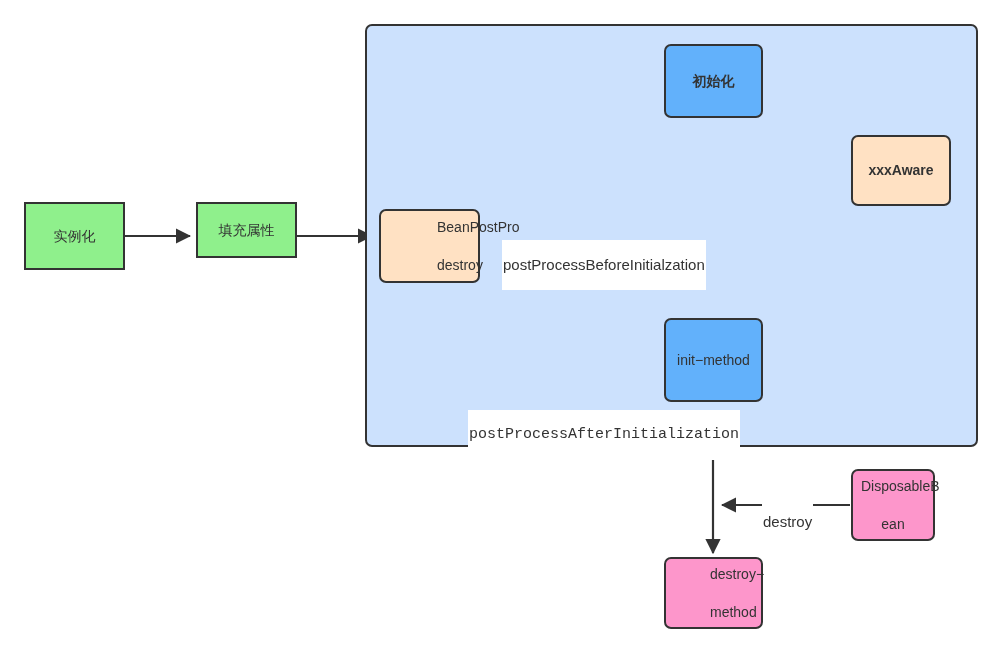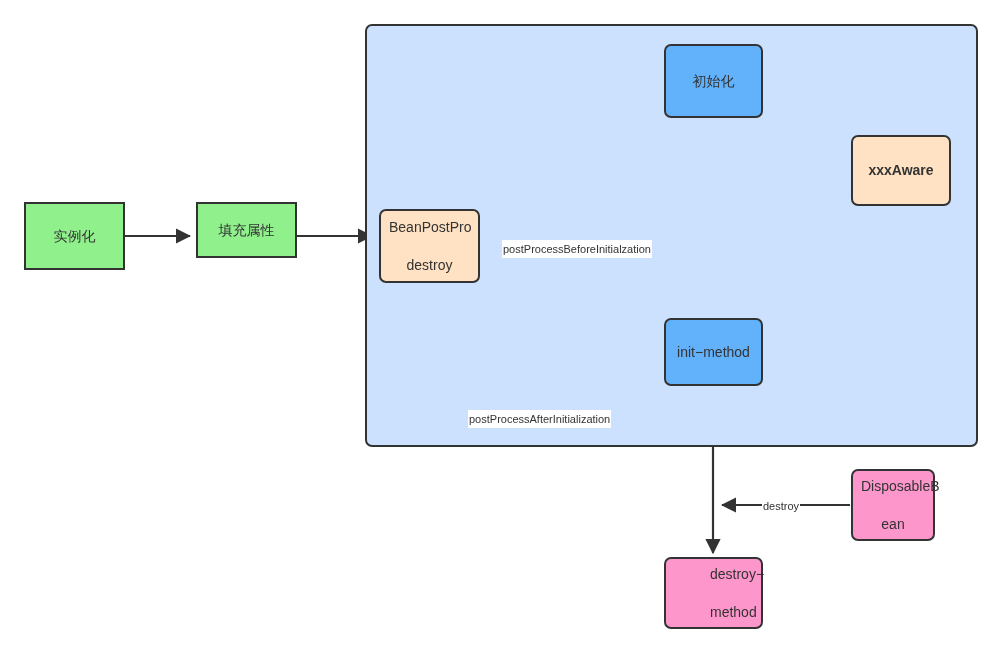--- a/index.html
+++ b/index.html
@@ -57,24 +57,24 @@
     box-sizing: border-box;
     background: #cce1fd;
     border: 2px solid #333333;
     border-radius: 7px;
     z-index: 1;
   }
   .edge-label {
     position: absolute;
     background: #ffffff;
     color: #333333;
-    font-size: 11px;
+    font-size: 15px;
     line-height: 16px;
     white-space: nowrap;
-    padding: 1px 1px;
+    padding: 17px 1px;
     z-index: 4;
   }
 </style>
 </head>
 <body>
 
 <div id="canvas">
 
   <div class="container-box" style="left:365px; top:24px; width:613px; height:423px;"></div>
 
@@ -104,52 +104,52 @@
   </svg>
 
   <div class="node sharp fill-green" style="left:24px; top:202px; width:101px; height:68px;">
     <span>实例化</span>
   </div>
 
   <div class="node sharp fill-green" style="left:196px; top:202px; width:101px; height:56px;">
     <span>填充属性</span>
   </div>
 
-  <div class="node round fill-peach" style="left:379px; top:209px; width:101px; height:74px; z-index:4;">
+  <div class="node round fill-peach" style="left:379px; top:209px; width:101px; height:74px; z-index:4;padding-left:48px;">
     <span>
       <span>BeanPostPro</span><br>
       <span>destroy</span>
     </span>
   </div>
 
-  <div class="node round fill-blue" style="left:664px; top:44px; width:99px; height:74px;">
+  <div class="node round fill-blue" style="left:664px; top:44px; width:99px; height:74px;font-weight:bold;">
     <span>初始化</span>
   </div>
 
   <div class="node round fill-peach" style="left:851px; top:135px; width:100px; height:71px;font-weight:bold;">
     <span>xxxAware</span>
   </div>
 
-  <div class="node round fill-blue" style="left:664px; top:318px; width:99px; height:68px;">
+  <div class="node round fill-blue" style="left:664px; top:318px; width:99px; height:84px;">
     <span>init−method</span>
   </div>
 
   <div class="node round fill-pink" style="left:851px; top:469px; width:84px; height:72px;">
     <span>
       <span>DisposableB</span><br>
       <span>ean</span>
     </span>
   </div>
 
   <div class="node round fill-pink" style="left:664px; top:557px; width:99px; height:72px;padding-left:36px;">
     <span>
       <span>destroy−</span><br>
       <span>method</span>
     </span>
   </div>
 
   <div class="edge-label" style="left:502px; top:240px;">postProcessBeforeInitialzation</div>
 
-  <div class="edge-label" style="left:468px; top:410px;">postProcessAfterInitialization</div>
+  <div class="edge-label" style="left:468px; top:410px;font-family:Liberation Mono, monospace;">postProcessAfterInitialization</div>
 
   <div class="edge-label" style="left:762px; top:497px;text-align:center;">destroy</div>
 
 </div>
 
 </body></html>

